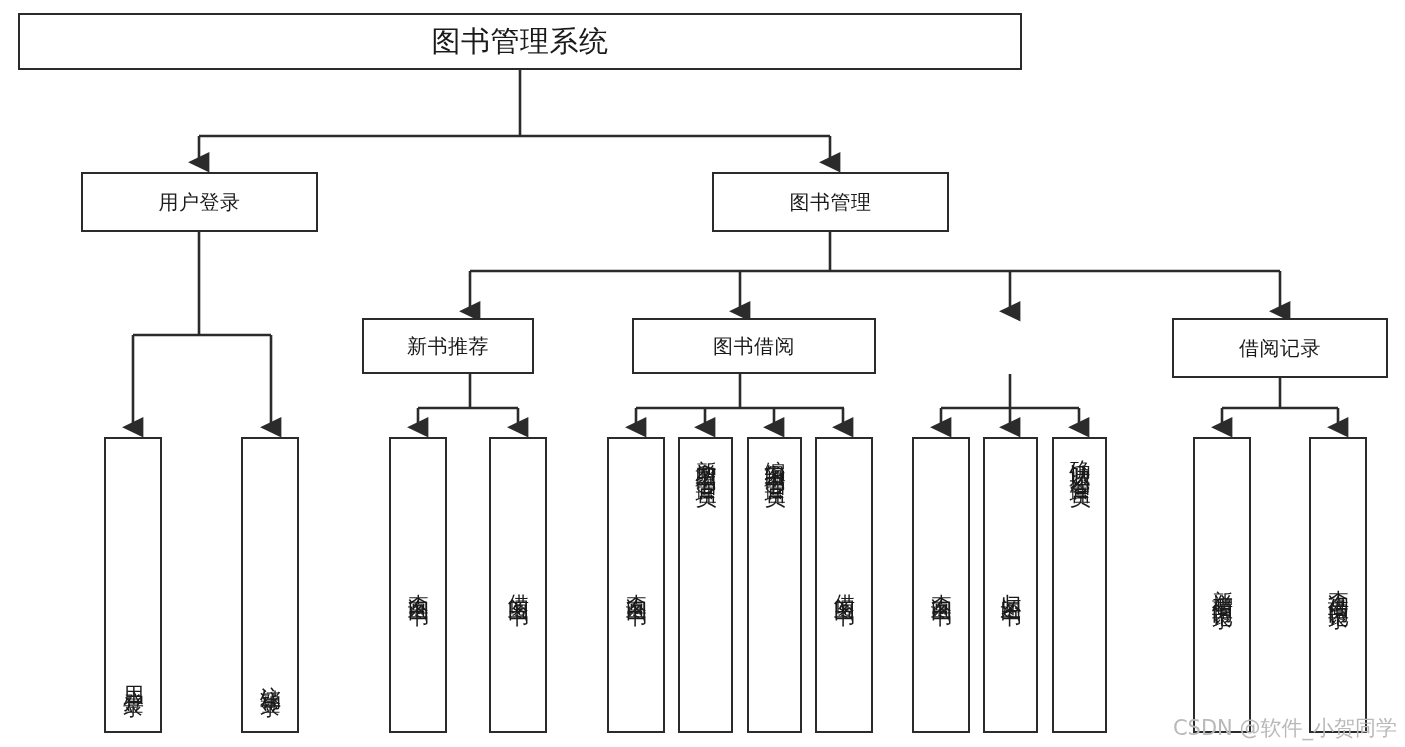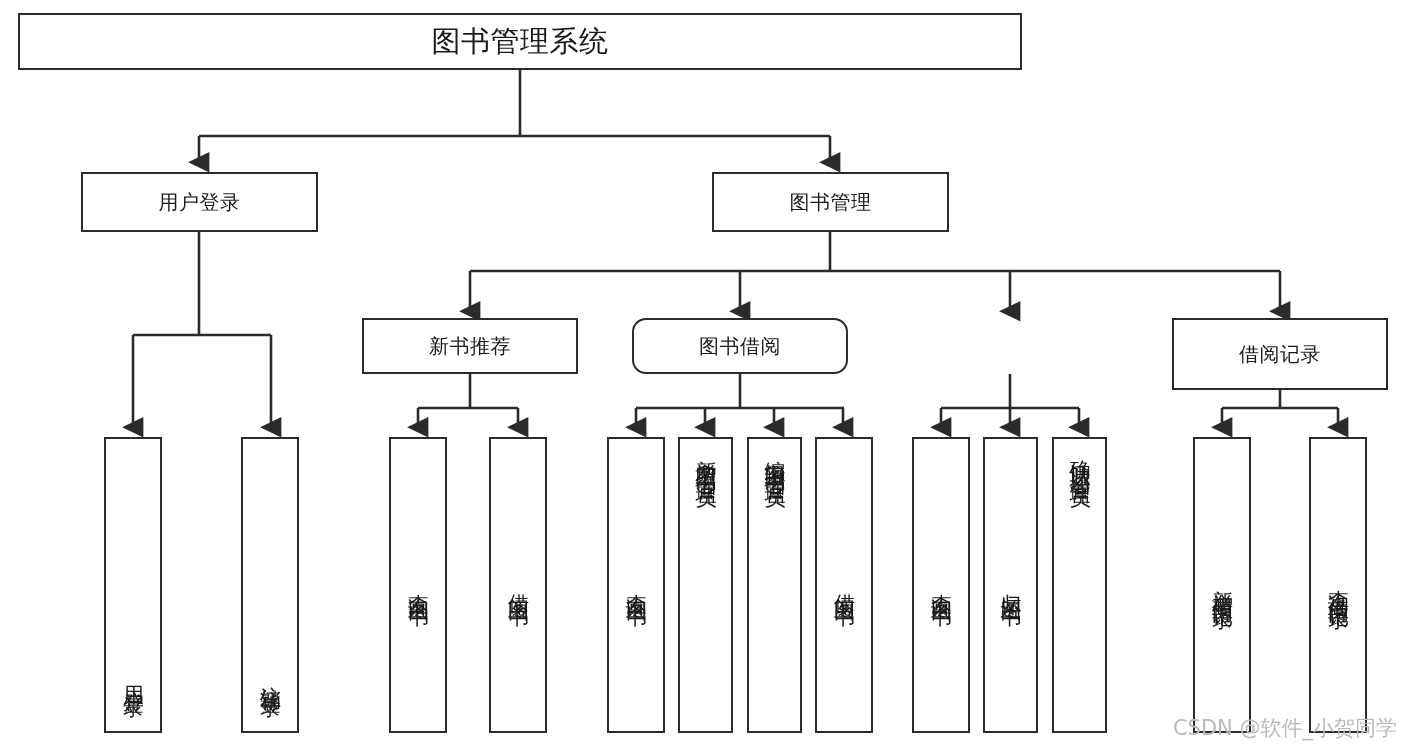--- a/index.html
+++ b/index.html
@@ -145,30 +145,30 @@
   </div>
 
   <div class="node h" style="left:81px; top:172px; width:237px; height:60px;">
     <span class="node-label">用户登录</span>
   </div>
 
   <div class="node h" style="left:712px; top:172px; width:237px; height:60px;">
     <span class="node-label">图书管理</span>
   </div>
 
-  <div class="node h" style="left:362px; top:318px; width:216px; height:56px;">
+  <div class="node h" style="left:362px; top:318px; width:172px; height:56px;">
     <span class="node-label">新书推荐</span>
   </div>
 
-  <div class="node h" style="left:632px; top:318px; width:216px; height:56px;border-radius:14px;">
+  <div class="node h" style="left:632px; top:318px; width:244px; height:56px;">
     <span class="node-label">图书借阅</span>
   </div>
 
 
-  <div class="node h" style="left:1172px; top:318px; width:216px; height:72px;">
+  <div class="node h" style="left:1172px; top:318px; width:216px; height:60px;">
     <span class="node-label">借阅记录</span>
   </div>
 
   <div class="node v bottomish" style="left:104px; top:437px; width:58px; height:296px;">
     <span class="node-label">用户登录</span>
   </div>
 
   <div class="node v bottomish" style="left:241px; top:437px; width:58px; height:296px;">
     <span class="node-label">注销登录</span>
   </div>

